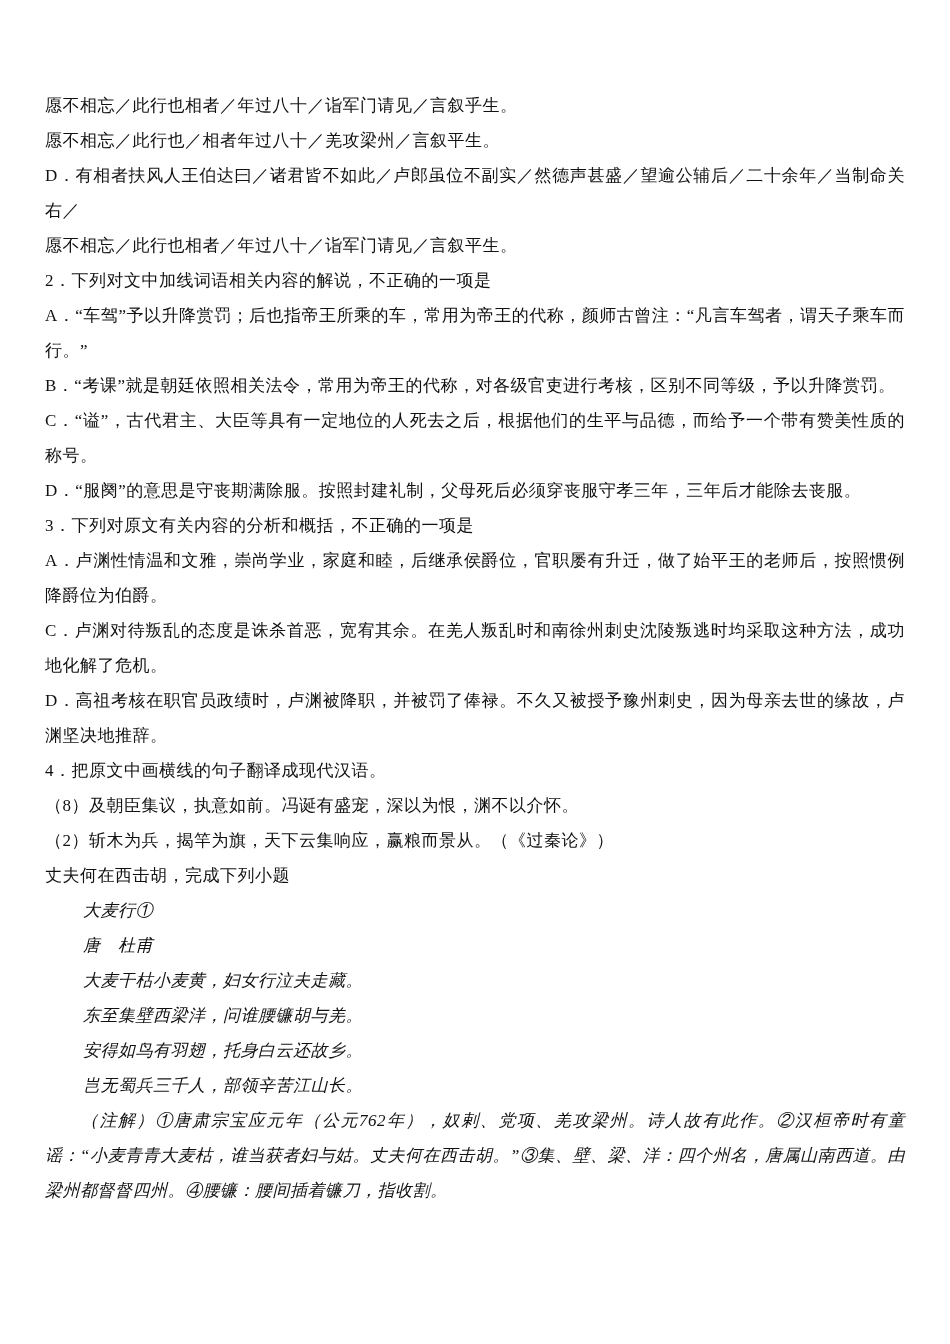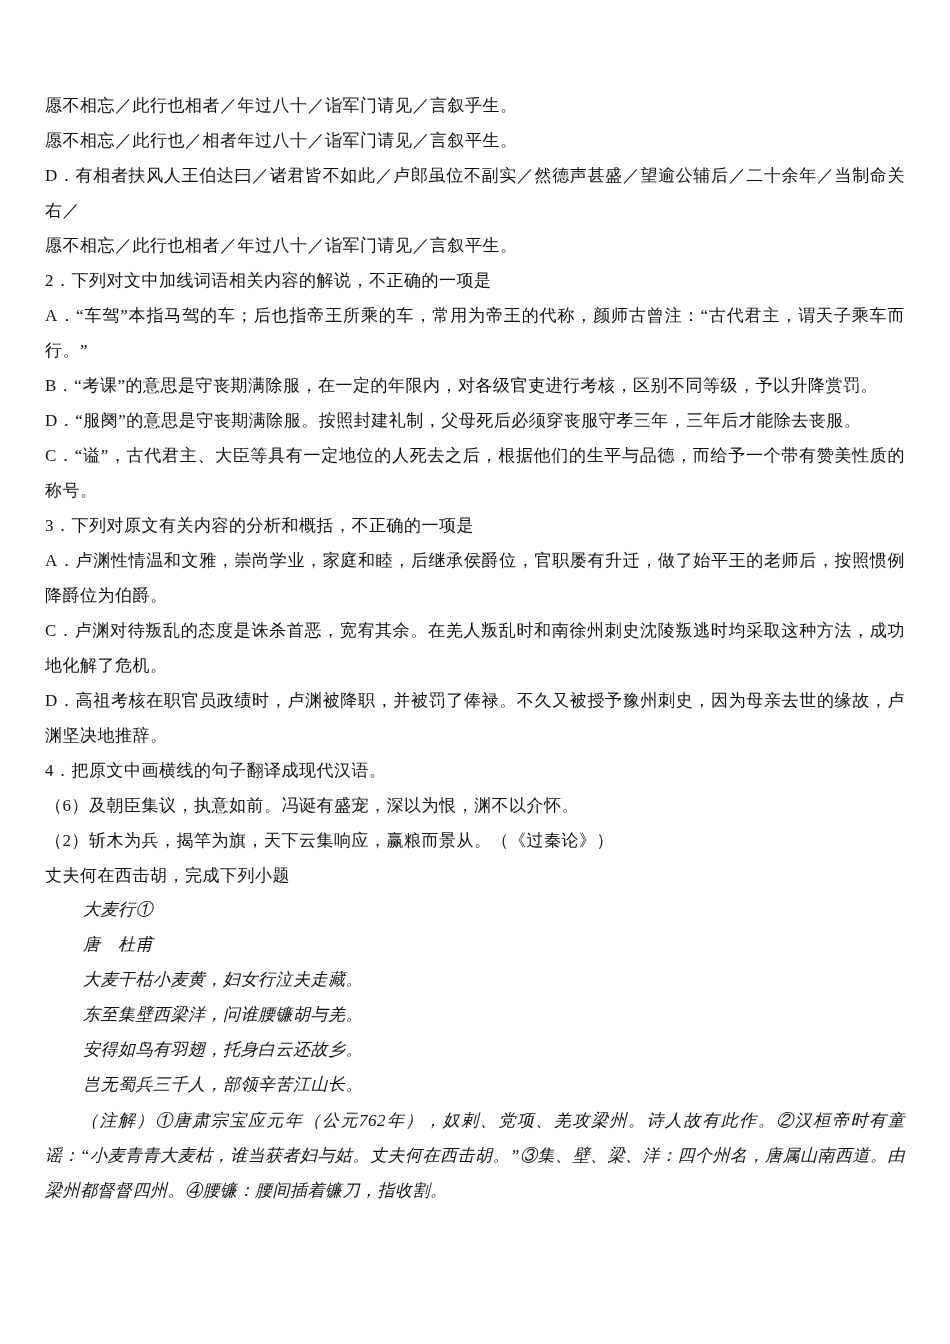--- a/index.html
+++ b/index.html
@@ -25,49 +25,48 @@
     text-align: justify;
     text-justify: inter-ideograph;
     letter-spacing: 0.5px;
   }
   p.kai {
     font-style: italic;
   }
   p.poem-indent {
     margin-left: 38px;
     text-align: left;
-    font-family: Liberation Mono, monospace;
   }
   p.note-para {
     text-indent: 36px;
   }
 </style>
 </head>
 <body style="background: rgb(255, 255, 255); color: rgb(17, 17, 17);">
 
 <div class="page">
 
   <p class="line">愿不相忘／此行也相者／年过八十／诣军门请见／言叙乎生。</p>
-  <p class="line">愿不相忘／此行也／相者年过八十／诣军门请见／言叙平生。</p>
+  <p class="line">愿不相忘／此行也／相者年过八十／羌攻梁州／言叙平生。</p>
   <p class="line">D．有相者扶风人王伯达曰／诸君皆不如此／卢郎虽位不副实／然德声甚盛／望逾公辅后／二十余年／当制命关右／</p>
   <p class="line">愿不相忘／此行也相者／年过八十／诣军门请见／言叙平生。</p>
 
   <p class="line">2．下列对文中加线词语相关内容的解说，不正确的一项是</p>
-  <p class="line">A．“车驾”本指马驾的车；后也指帝王所乘的车，常用为帝王的代称，颜师古曾注：“古代君主，谓天子乘车而行。”</p>
-  <p class="line">B．“考课”的意思是守丧期满除服，在一定的年限内，对各级官吏进行考核，区别不同等级，予以升降赏罚。</p>
+  <p class="line">A．“车驾”予以升降赏罚；后也指帝王所乘的车，常用为帝王的代称，颜师古曾注：“凡言车驾者，谓天子乘车而行。”</p>
+  <p class="line">B．“考课”就是朝廷依照相关法令，常用为帝王的代称，对各级官吏进行考核，区别不同等级，予以升降赏罚。</p>
+  <p class="line">C．“谥”，古代君主、大臣等具有一定地位的人死去之后，根据他们的生平与品德，而给予一个带有赞美性质的称号。</p>
   <p class="line">D．“服阕”的意思是守丧期满除服。按照封建礼制，父母死后必须穿丧服守孝三年，三年后才能除去丧服。</p>
-  <p class="line">C．“谥”，古代君主、大臣等具有一定地位的人死去之后，根据他们的生平与品德，而给予一个带有赞美性质的称号。</p>
 
   <p class="line">3．下列对原文有关内容的分析和概括，不正确的一项是</p>
   <p class="line">A．卢渊性情温和文雅，崇尚学业，家庭和睦，后继承侯爵位，官职屡有升迁，做了始平王的老师后，按照惯例降爵位为伯爵。</p>
   <p class="line">C．卢渊对待叛乱的态度是诛杀首恶，宽宥其余。在羌人叛乱时和南徐州刺史沈陵叛逃时均采取这种方法，成功地化解了危机。</p>
   <p class="line">D．高祖考核在职官员政绩时，卢渊被降职，并被罚了俸禄。不久又被授予豫州刺史，因为母亲去世的缘故，卢渊坚决地推辞。</p>
 
   <p class="line">4．把原文中画横线的句子翻译成现代汉语。</p>
-  <p class="line">（6）及朝臣集议，执意如前。冯诞有盛宠，深以为恨，渊不以介怀。</p>
+  <p class="line">（8）及朝臣集议，执意如前。冯诞有盛宠，深以为恨，渊不以介怀。</p>
   <p class="line">（2）斩木为兵，揭竿为旗，天下云集响应，赢粮而景从。（《过秦论》）</p>
 
   <p class="line">丈夫何在西击胡，完成下列小题</p>
   <p class="line kai poem-indent">大麦行①</p>
   <p class="line kai poem-indent">唐　杜甫</p>
   <p class="line kai poem-indent">大麦干枯小麦黄，妇女行泣夫走藏。</p>
   <p class="line kai poem-indent">东至集壁西梁洋，问谁腰镰胡与羌。</p>
   <p class="line kai poem-indent">安得如鸟有羽翅，托身白云还故乡。</p>
   <p class="line kai poem-indent">岂无蜀兵三千人，部领辛苦江山长。</p>
   <p class="line kai note-para">（注解）①唐肃宗宝应元年（公元762年），奴剌、党项、羌攻梁州。诗人故有此作。②汉桓帝时有童谣：“小麦青青大麦枯，谁当获者妇与姑。丈夫何在西击胡。”③集、壁、梁、洋：四个州名，唐属山南西道。由梁州都督督四州。④腰镰：腰间插着镰刀，指收割。</p>

